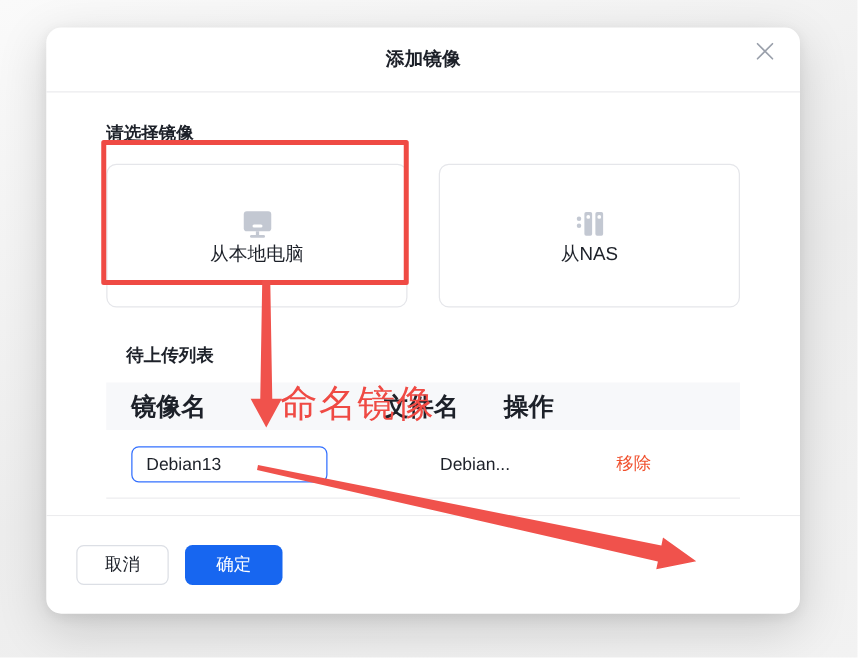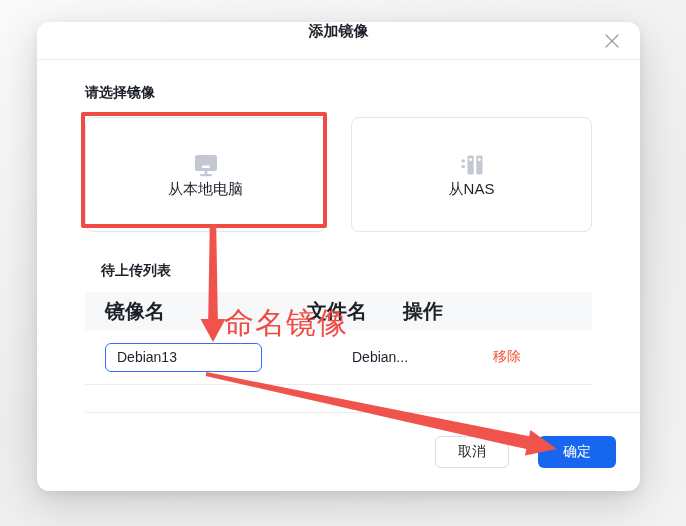--- a/index.html
+++ b/index.html
@@ -12,22 +12,22 @@
   }
 
   
   .modal {
     position: absolute; left: 37px; top: 22px;
     width: 603px; height: 469px;
     background: #ffffff; border-radius: 12px;
     box-shadow: 0 12px 40px rgba(0,0,0,0.16), 0 3px 10px rgba(0,0,0,0.07);
   }
   .modal-header {
-    position: relative; height: 38px;
-    display: flex; justify-content: center;
+    position: relative; height: 52px;
+    display: flex; align-items: center; justify-content: center;
     border-bottom: 1px solid #ececee;
   }
   .modal-title { font-size: 15px; font-weight: 700; color: #1d2129; }
   .close-btn {
     position: absolute; right: 20px; top: 11px;
     width: 16px; height: 16px; cursor: pointer;
     display: flex; align-items: center; justify-content: center;
   }
   .modal-body { padding: 24px 48px 0 48px; }
 
@@ -68,24 +68,23 @@
     font-family: "Liberation Sans", "DejaVu Sans", sans-serif;
     outline: none; background: #fff;
   }
   .file-name { color: #1d2129; overflow: hidden; white-space: nowrap; }
   .remove-link { color: #f0502d; cursor: pointer; }
 
   
   .modal-footer {
     position: absolute; left: 0; right: 0; bottom: 0; height: 79px;
     border-top: 1px solid #ececee;
-    display: flex; justify-content: flex-end; align-items: flex-start;
-    gap: 29px; padding: 23px 24px 0 24px;
+    display: flex; align-items: flex-start;
+    gap: 13px; padding: 23px 24px 0 24px;
     border-radius: 0 0 12px 12px;
-    margin-left: 48px;
   }
   .btn {
     height: 32px; border-radius: 6px; font-size: 14px; cursor: pointer;
     font-family: "Liberation Sans", "DejaVu Sans", sans-serif;
     display: inline-flex; align-items: center; justify-content: center;
   }
   .btn-cancel { padding: 0 22px; background: #fff; border: 1px solid #dcdfe5; color: #1d2129; }
   .btn-confirm { padding: 0 25px; background: #1766f0; border: none; color: #fff; }
 
   

